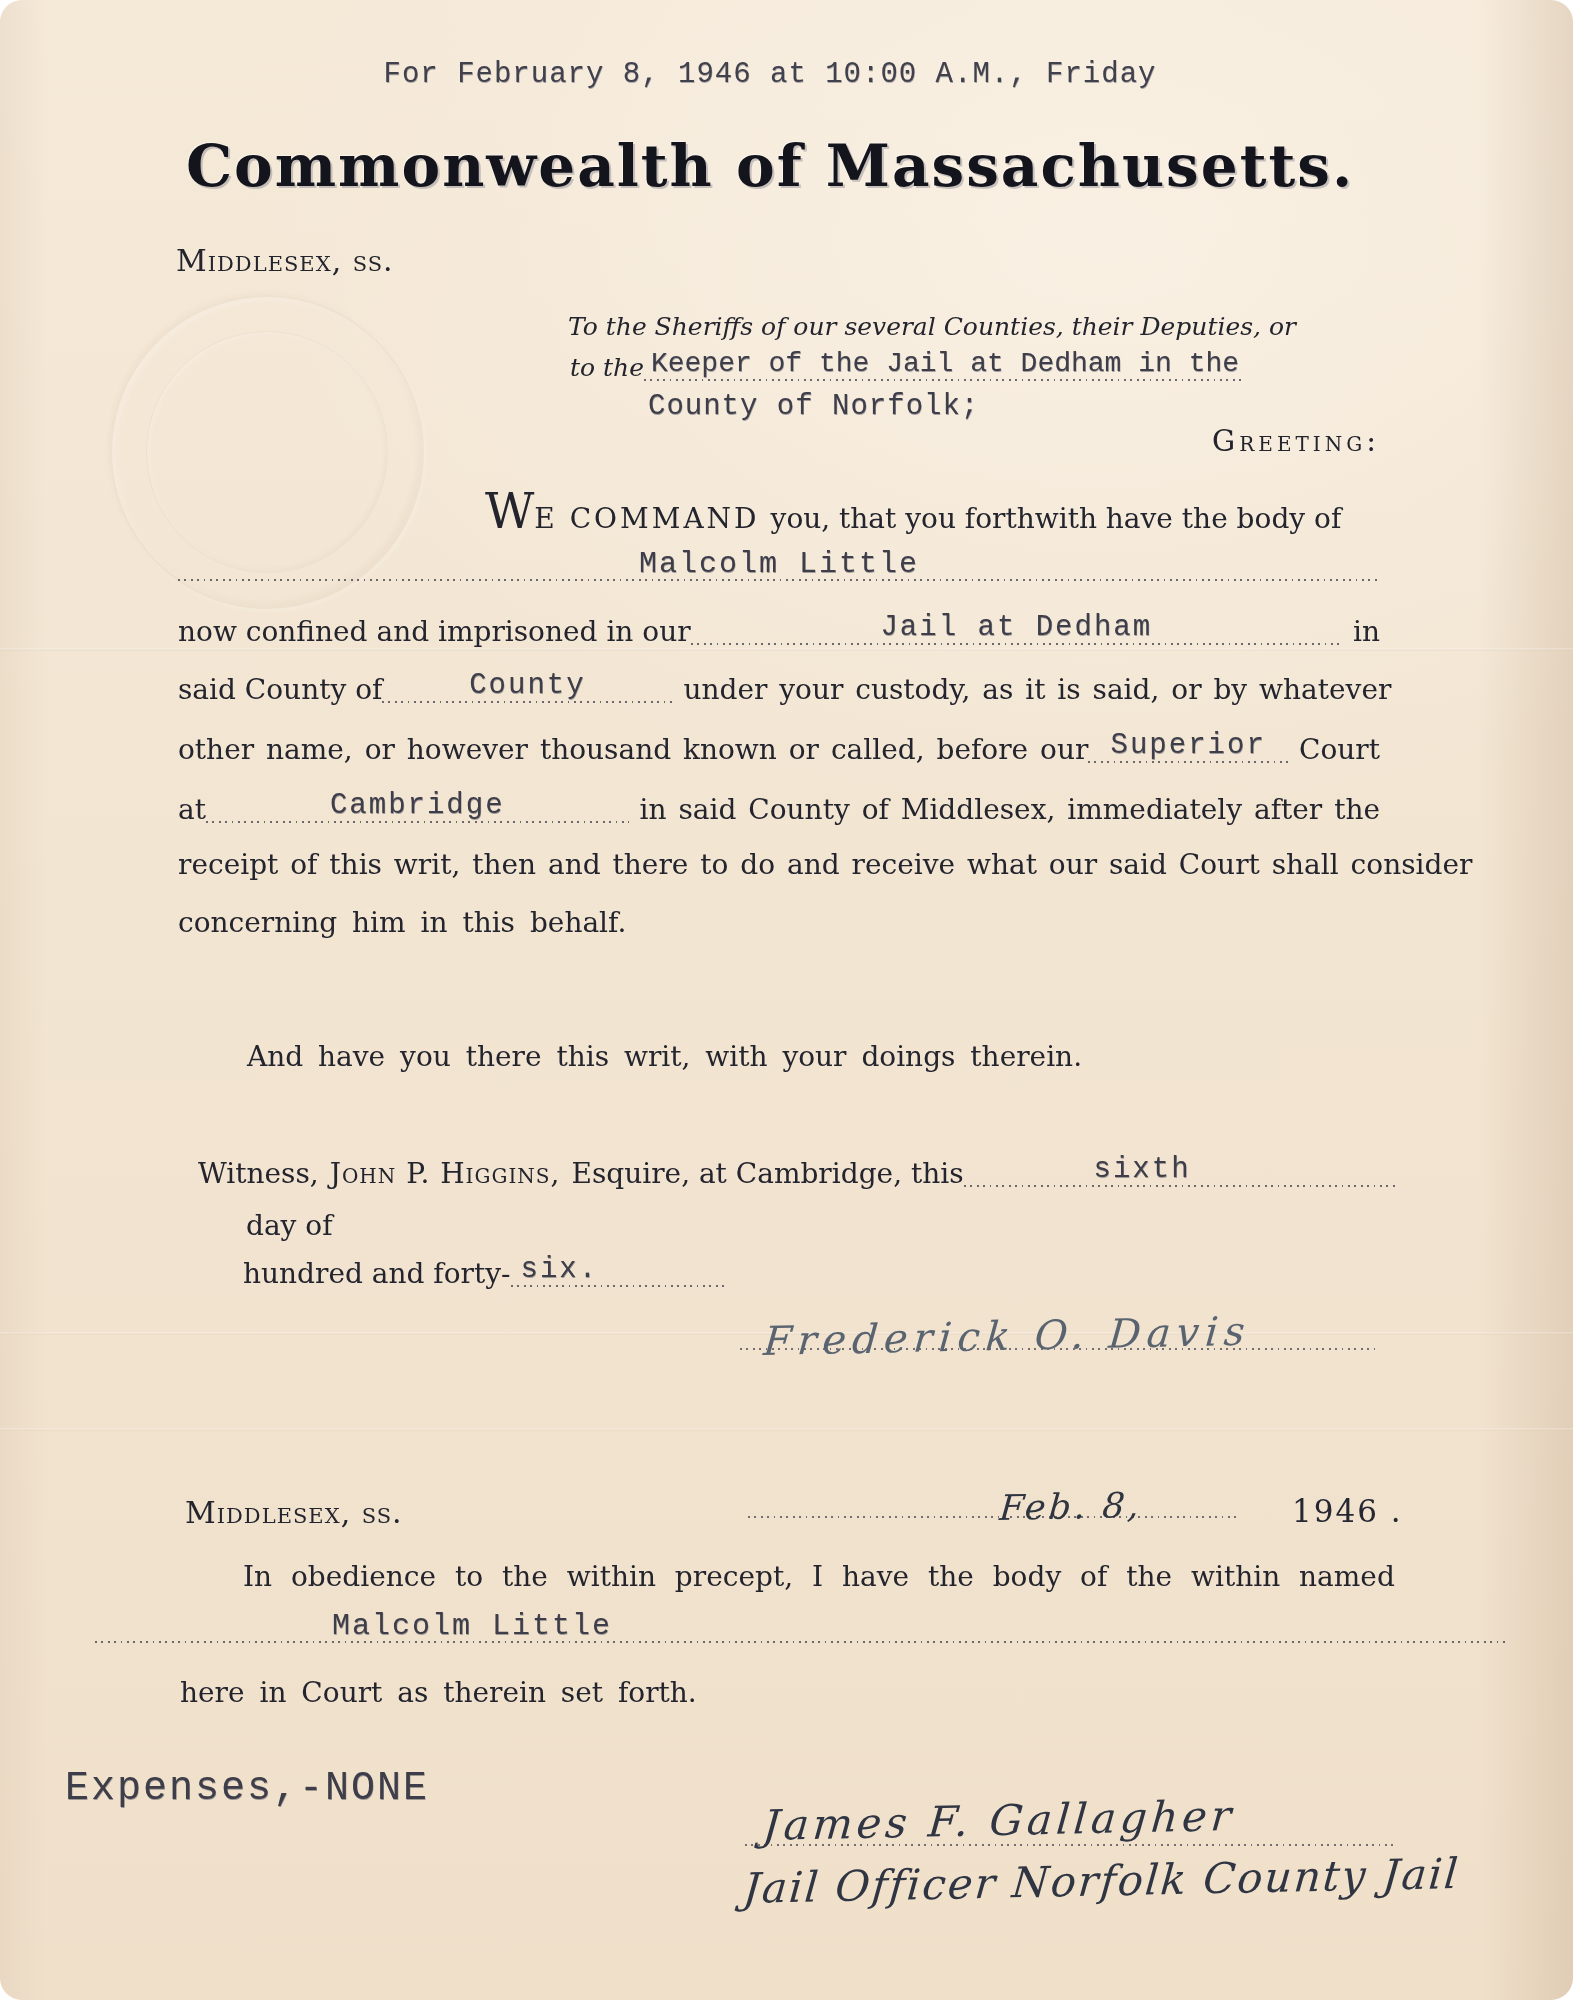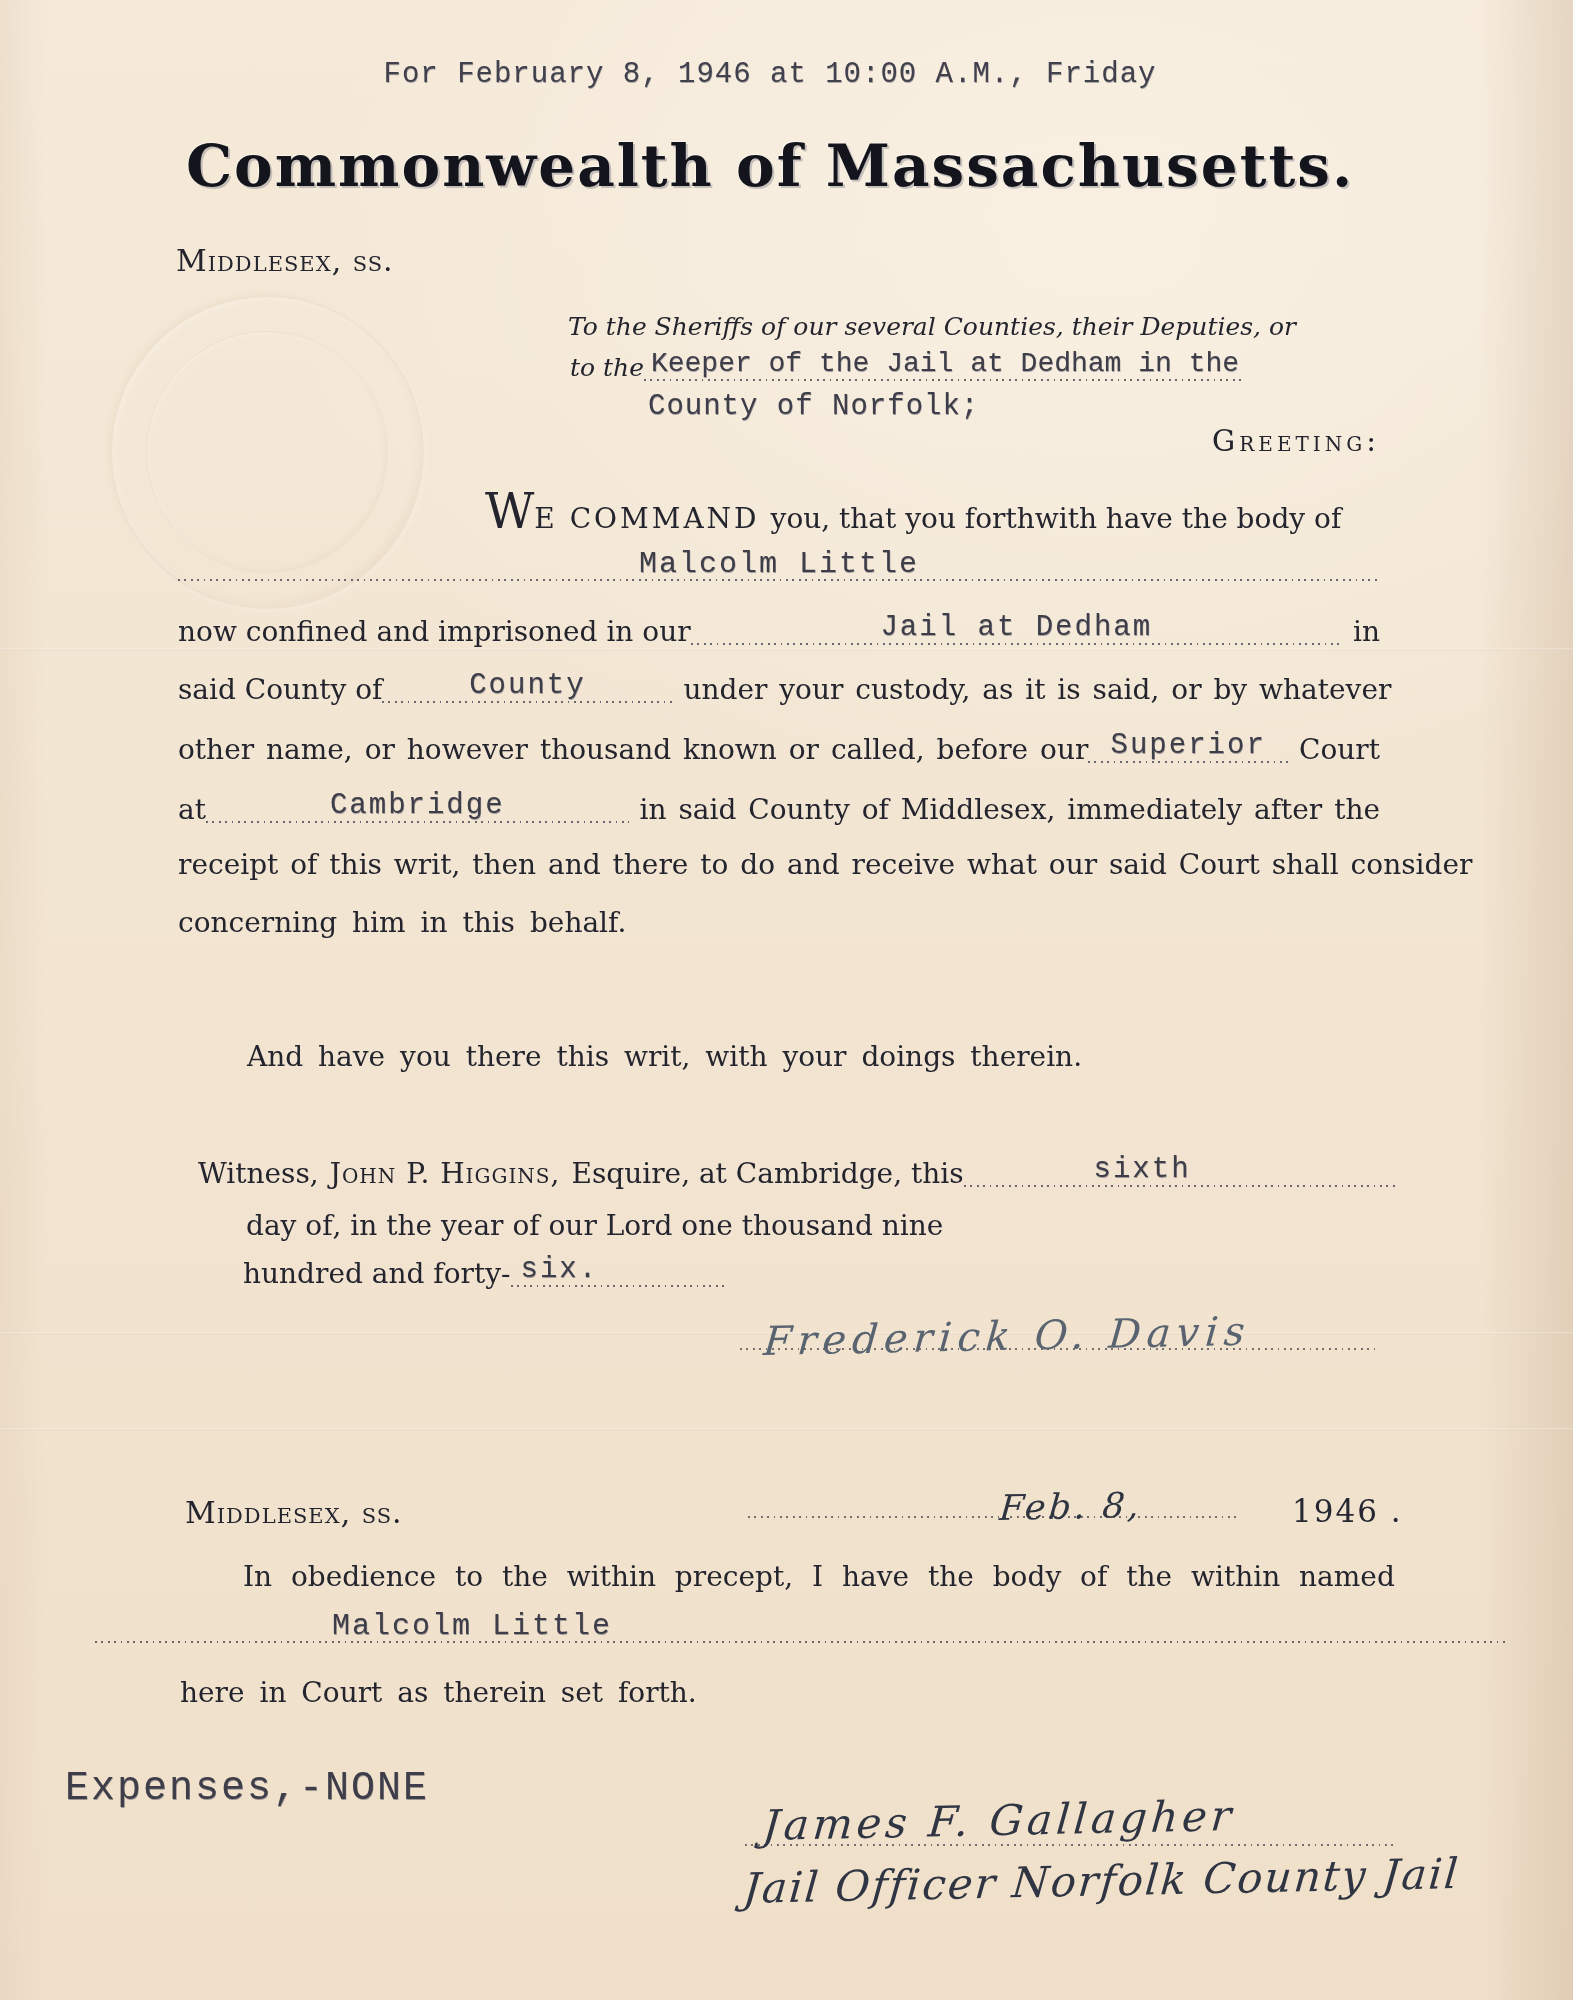--- a/index.html
+++ b/index.html
@@ -6,20 +6,21 @@
   body {
     width:1573px; height:2000px; overflow:hidden;
     font-family:"DejaVu Serif", serif;
   }
   .page {
     position:absolute; inset:0;
     background:
       linear-gradient(to right, rgba(205,180,155,.18) 0%, rgba(205,180,155,0) 3%, rgba(205,180,155,0) 94%, rgba(185,155,125,.28) 100%),
       radial-gradient(1300px 900px at 70% 12%, rgba(255,250,242,.45), rgba(255,250,242,0) 65%),
       linear-gradient(to bottom, #f5e9d8 0%, #f2e5d2 42%, #f0e0ca 100%);
+    border-radius: 22px;
   }
   .crease {
     position:absolute; left:0; width:100%; height:3px;
     background:linear-gradient(to bottom, rgba(255,255,255,.55), rgba(200,178,152,.30));
     opacity:.55;
   }
   .seal {
     position:absolute; left:110px; top:295px; width:310px; height:310px;
     border-radius:50%;
     border:2px solid rgba(170,148,122,.14);
@@ -154,21 +155,20 @@
   <div class="line" style="left:198px; top:1154px; width:1197px">
     <span>Witness,</span>
     <span class="gap smallcaps" style="font-size:28px">John P. Higgins,</span>
     <span class="gap">Esquire, at Cambridge, this</span>
     <span class="fill">
       <span class="typed t-left" style="padding-left:130px">sixth</span>
     </span>
   </div>
   <div class="line" style="left:246px; top:1206px; width:1134px">
     <span>day of</span>
-    <span>, in the year of our Lord one thousand nine</span>
   </div>
   <div class="line" style="left:243px; top:1254px; width:420px">
     <span>hundred and forty-</span>
     <span class="fill fill-fixed" style="width:215px">
       <span class="typed t-left" style="padding-left:10px">six.</span>
     </span>
   </div>
 
   <div class="sigline" style="left:740px; top:1300px; width:640px">
     <span class="script sig-davis">Frederick O. Davis</span>

